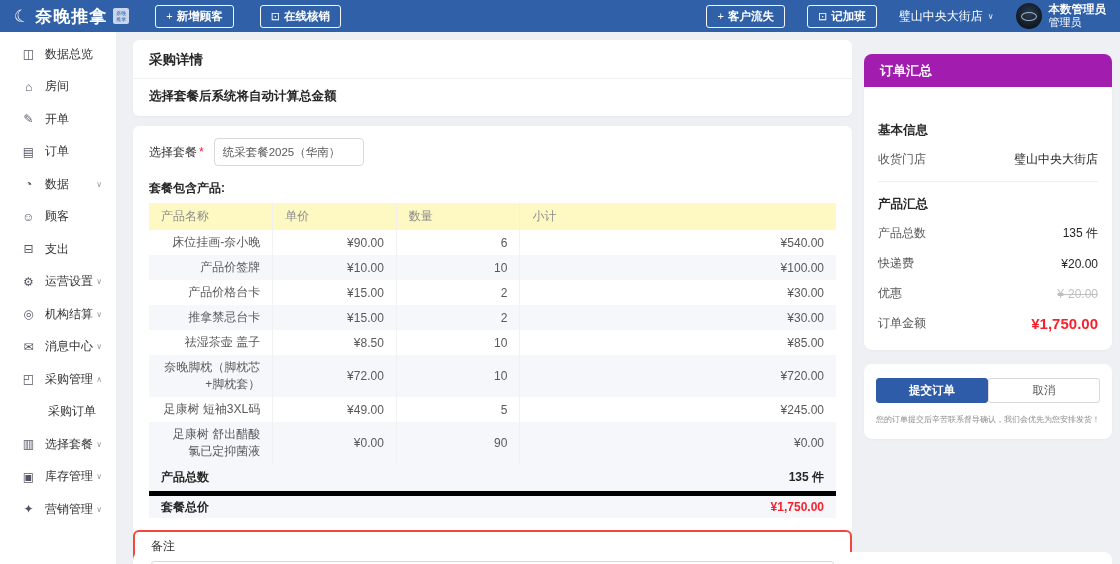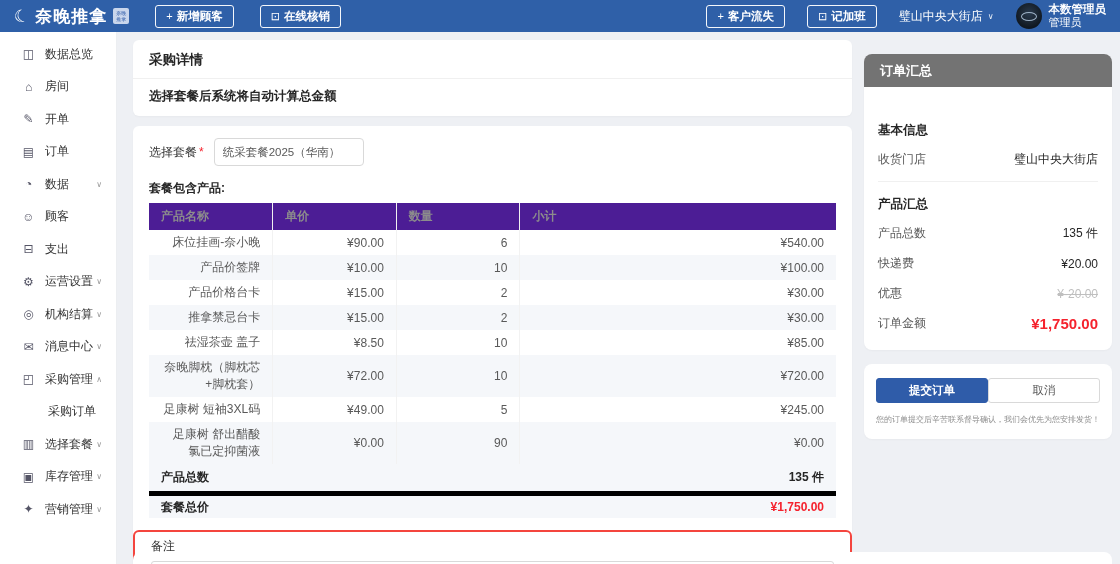--- a/index.html
+++ b/index.html
@@ -55,21 +55,21 @@
 
   .card-body { flex:1; padding:12px 16px 6px; display:flex; flex-direction:column; }
   .pkg-row { display:flex; align-items:center; gap:10px; }
   .pkg-label { color:#333; }
   .req { color:#f5222d; margin-left:2px; }
   .pkg-input { width:150px; height:28px; border:1px solid #d9d9d9; border-radius:4px; padding:0 8px;
     font-size:11.5px; color:#595959; font-family:inherit; }
   .products-label { font-weight:bold; color:#262626; margin:14px 0 6px; }
 
   table.prod { width:100%; border-collapse:collapse; table-layout:fixed; font-size:12px; }
-  table.prod th { background:#4c1d95; color:#8c8c8c; font-weight:bold; text-align:left;
+  table.prod th { background:#fef9c3; color:#8c8c8c; font-weight:normal; text-align:left;
     padding:5px 12px; height:24px; border-right:1px solid #f0f0f0; }
   table.prod th:last-child { border-right:none; }
   table.prod td { padding:4px 12px; height:23px; color:#595959; border-right:1px solid #f2f2f2;text-align:right; }
   table.prod td:last-child { border-right:none; }
   table.prod tr:nth-child(even) td { background:#f5f7fa; }
   .sum-row { display:flex; justify-content:space-between; align-items:center; background:#f5f7fa;
     padding:0 12px; height:27px; font-weight:bold; color:#262626; }
   .sum-row + .sum-row { border-top:5px solid #000000; }
   .sum-row .red { color:#f5222d; }
 
@@ -78,21 +78,21 @@
   .remark-label { color:#333; margin-bottom:6px; }
   .ta-wrap { position:relative; }
   textarea.remark { width:100%; height:64px; border:1px solid #d9d9d9; border-radius:3px;
     padding:6px 10px; font-size:12px; font-family:inherit; color:#595959; resize:none; display:block; }
   textarea.remark::placeholder { color:#bfbfbf; }
 
   .footer-strip { height:12px; background:#fff; border-radius:8px 8px 0 0; margin-top:10px; }
 
   
   .sum-card { margin-top:14px; border-radius:8px; overflow:hidden; }
-  .sum-header { height:33px; background:#737373; color:#fff; font-weight:bold; font-size:13px;
+  .sum-header { height:33px; background:#a21caf; color:#fff; font-weight:bold; font-size:13px;
     display:flex; align-items:center; padding:0 16px; }
   .sum-body { padding:0 14px 16px;margin-top:35px; }
   .sec-title { font-weight:bold; color:#262626; font-size:12.5px; margin:14px 0 12px; }
   .kv { display:flex; justify-content:space-between; align-items:center; margin-bottom:13px; color:#595959; }
   .kv .v { color:#262626; }
   .kv .v.strike { color:#bfbfbf; text-decoration:line-through; }
   .kv.amount { margin-bottom:2px; }
   .kv.amount .v { color:#f5222d; font-weight:bold; font-size:15px; }
   .sum-divider { border:none; border-top:1px solid #f0f0f0; margin:2px 0 0; }
 

